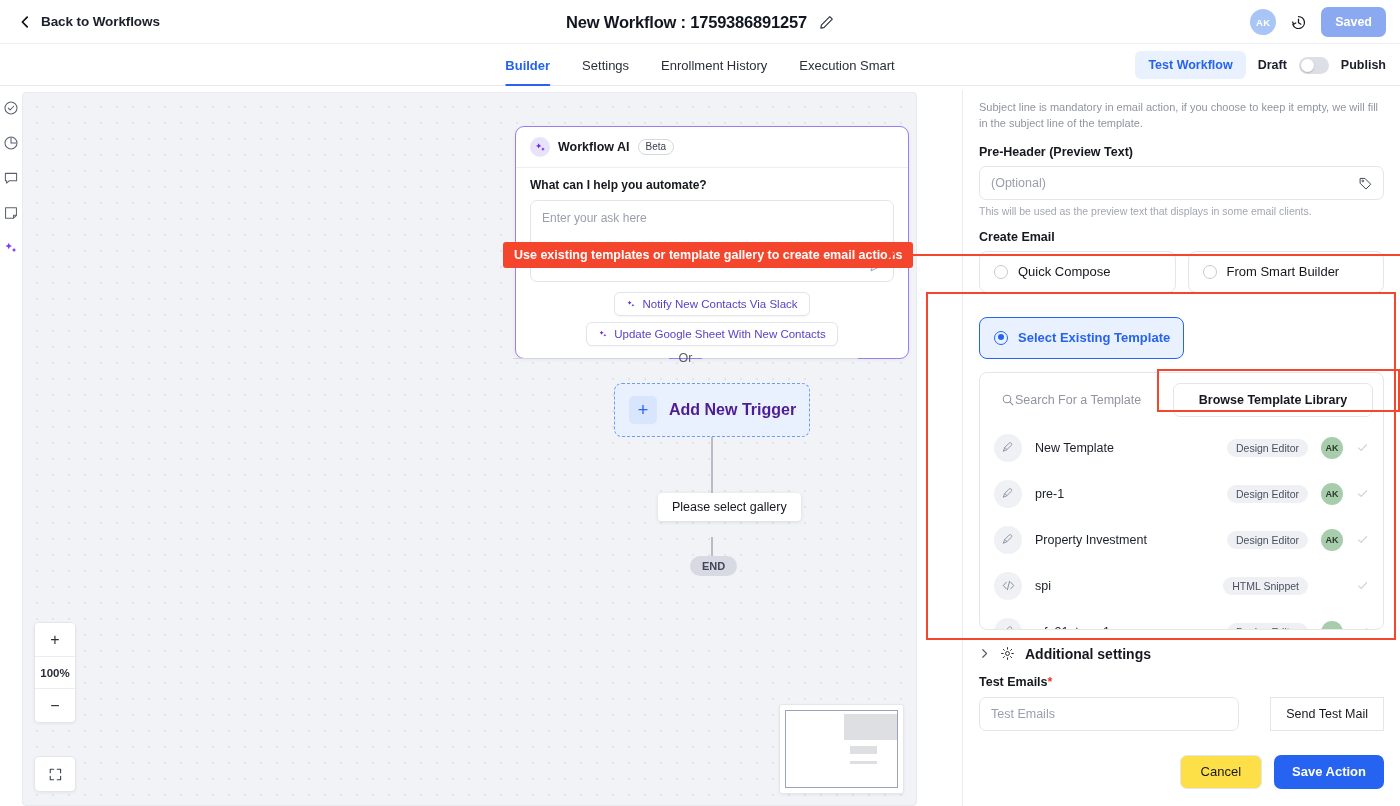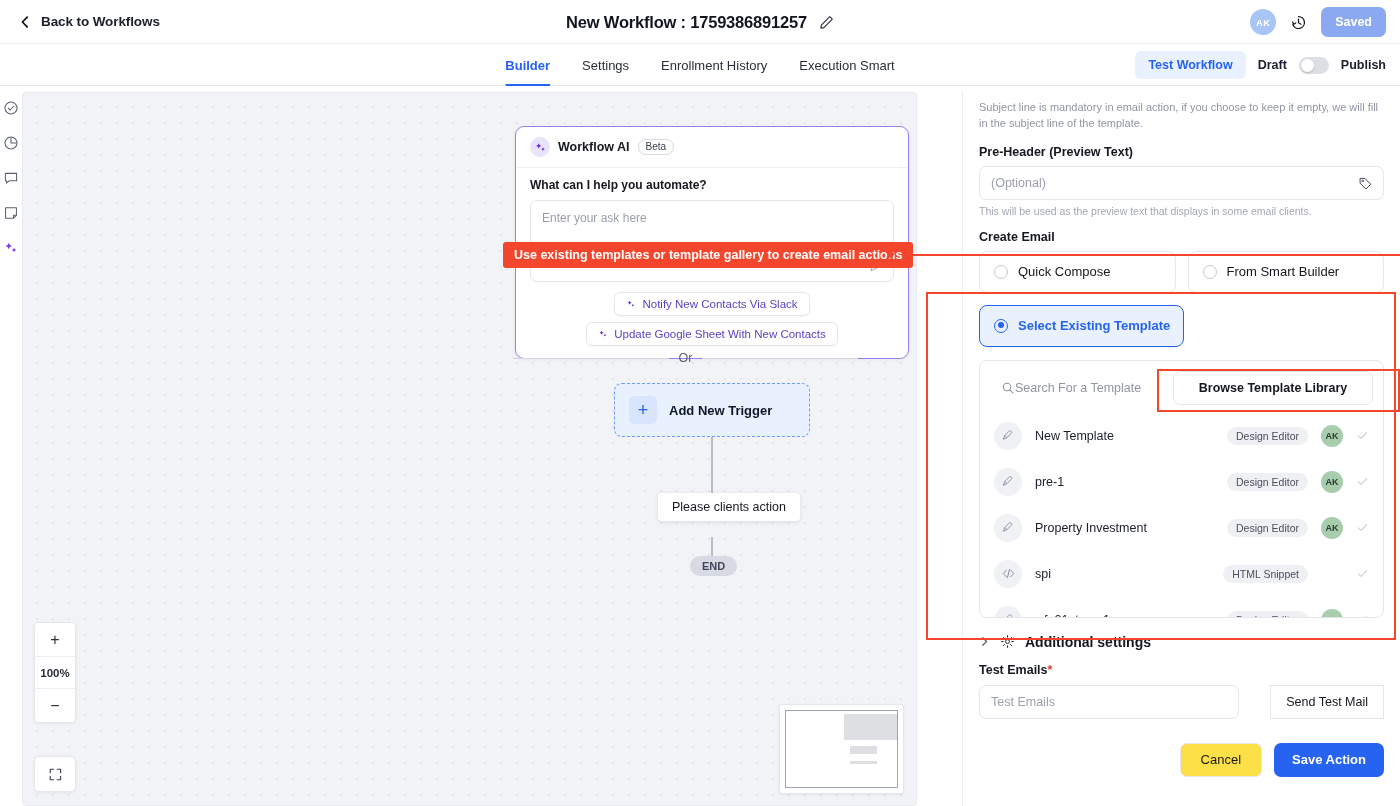--- a/index.html
+++ b/index.html
@@ -181,21 +181,21 @@
   .trigger-node {
     position: absolute; left: 591px; top: 290px; width: 196px; height: 54px;
     border: 1.5px dashed #6e9cf5; border-radius: 8px; background: #eaf1fe;
     display: flex; align-items: center; gap: 12px; padding-left: 14px; cursor: pointer;
   }
   .trigger-plus {
     width: 28px; height: 28px; border-radius: 5px; background: #d8e5fd;
     display: flex; align-items: center; justify-content: center;
     color: #2563f0; font-size: 18px; font-weight: 400; line-height: 1;
   }
-  .trigger-label { font-size: 13px; font-weight: 700; color: #0f172a; }
+  .trigger-label { font-size: 16px; font-weight: 700; color: #4c1d95; }
 
   .edge { position: absolute; left: 688px; width: 1.5px; background: #b9bcc6; }
   .edge-a { top: 344px; height: 68px; }
   .edge-b { top: 444px; height: 32px; }
 
   .pill-node {
     position: absolute; left: 635px; top: 400px;
     background: #fff; border-radius: 4px;
     padding: 7px 14px; font-size: 12.5px; color: #16181f;
     box-shadow: 0 1px 4px rgba(0,0,0,.10); cursor: pointer;
@@ -258,21 +258,21 @@
     flex: 1; height: 42px; border: 1px solid #e4e6ec; border-radius: 8px;
     display: flex; align-items: center; gap: 10px; padding-left: 14px;
     font-size: 13px; color: #16181f; cursor: pointer; background: #fff;
   }
   .radio-dot {
     width: 14px; height: 14px; border-radius: 50%;
     border: 1.5px solid #c6c9d2; flex: none;
   }
   .radio-card.sel {
     border: 1.8px solid #2563f0; background: #eaf1fe;
-    color: #2563f0; font-weight: 700;
+    color: #2563f0; font-weight: 700; margin-top: 12px;
   }
   .radio-card.sel .radio-dot {
     border-color: #2563f0; position: relative;
   }
   .radio-card.sel .radio-dot::after {
     content: ''; position: absolute; left: 2.5px; top: 2.5px;
     width: 6px; height: 6px; border-radius: 50%; background: #2563f0;
   }
 
   .tmpl-box {
@@ -463,21 +463,21 @@
     <span class="or">Or</span>
     <div class="ln"></div>
   </div>
 
   <div class="trigger-node">
     <span class="trigger-plus">+</span>
     <span class="trigger-label">Add New Trigger</span>
   </div>
 
   <div class="edge edge-a"></div>
-  <div class="pill-node">Please clients action</div>
+  <div class="pill-node">Please select gallery</div>
   <div class="edge edge-b"></div>
   <div class="end-node">END</div>
 
   <div class="zoom-stack">
     <button class="zoom-btn">+</button>
     <div class="zoom-btn mid">100%</div>
     <button class="zoom-btn">−</button>
   </div>
   <div class="fit-btn">
     <svg width="15" height="15" viewBox="0 0 20 20">

